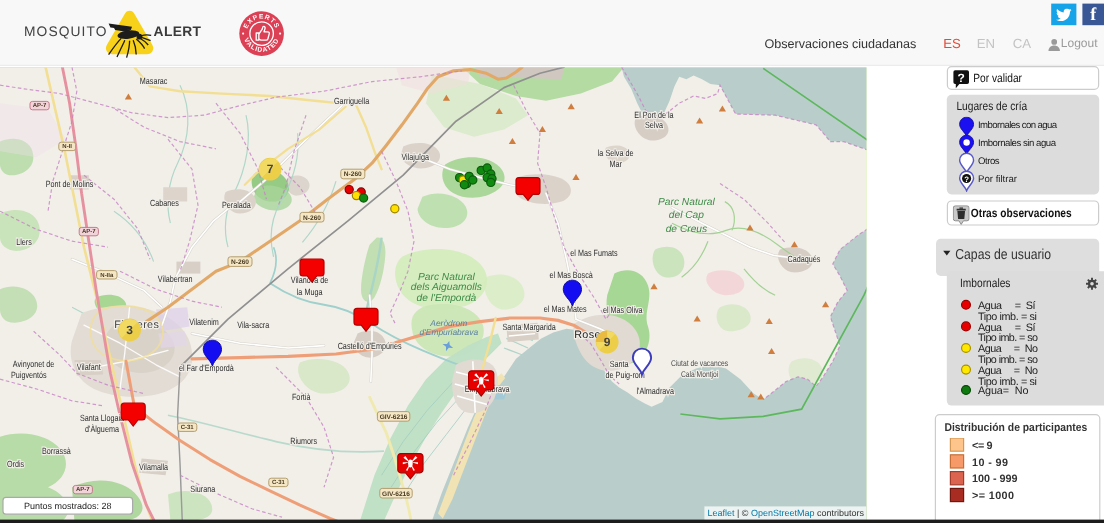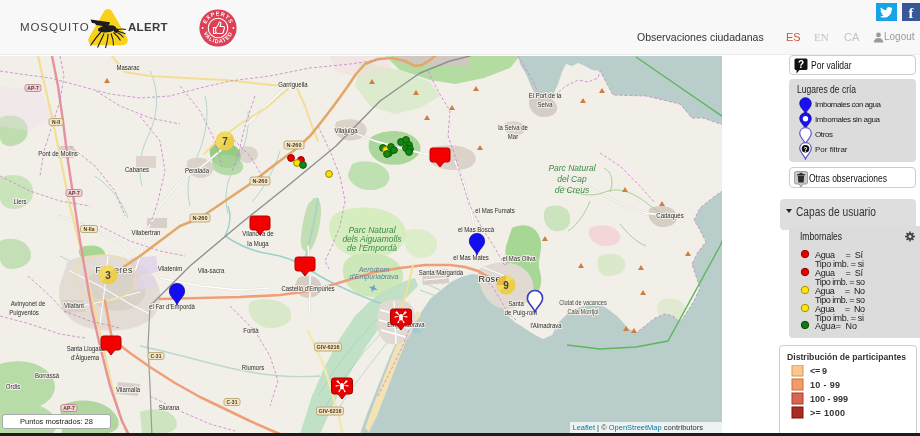--- a/index.html
+++ b/index.html
@@ -441,21 +441,21 @@
       </svg>
 </div>
 <div class="btn" style="left:747px;top:212px;width:21px;height:20px;">
 <svg width="12" height="13" viewBox="0 0 12 13" style="margin-top:3.5px">
         <g fill="#fff">
           <path d="M6,0 a1.2,1.2 0 0 1 1.2,1.2 c2,0.6 3.1,2.2 3.1,4.3 c0,2.8 0.7,3.6 1.4,4.2 h-11.4 c0.7,-0.6 1.4,-1.4 1.4,-4.2 c0,-2.1 1.1,-3.7 3.1,-4.3 a1.2,1.2 0 0 1 1.2,-1.2 z"></path>
           <path d="M4.5,10.5 a1.6,1.6 0 0 0 3,0 z"></path>
         </g>
       </svg>
 </div>
-<div id="attrib" style="position:absolute;right:0;bottom:0;background:rgba(255,255,255,.75);font-size:7.5px;color:#333;padding:1px 19px 2px 3px;"><span style="color:#0078a8">Leaflet</span> | © <span style="color:#0078a8">OpenStreetMap</span> contributors</div>
+<div id="attrib" style="position:absolute;right:0;bottom:0;background:rgba(255,255,255,.75);font-size:7.5px;color:#333;padding:1px 2px 2px 3px;"><span style="color:#0078a8">Leaflet</span> | © <span style="color:#0078a8">OpenStreetMap</span> contributors</div>
 <div id="puntos" style="position:absolute;left:2px;top:358px;background:#fff;border:1px solid #aaa;border-radius:3px;font-size:7.5px;color:#222;padding:2px 17px;">Puntos mostrados: 28</div>
 </div>
 <div id="sidebar">
 <div class="panel wpanel" style="left:12px;top:0px;width:127px;height:20px;">
   <svg width="14" height="16" viewBox="0 0 14 16" style="position:absolute;left:4px;top:2px">
         <path d="M2,0.5 h10 a1.5,1.5 0 0 1 1.5,1.5 v8.5 a1.5,1.5 0 0 1 -1.5,1.5 h-6.5 l-3,3.5 v-3.5 h-0.5 a1.5,1.5 0 0 1 -1.5,-1.5 v-8.5 a1.5,1.5 0 0 1 1.5,-1.5 z" fill="#111"></path>
         <text x="7" y="10" font-size="10" font-weight="bold" fill="#fff" text-anchor="middle" font-family="Liberation Sans,sans-serif">?</text>
       </svg>
   <span style="position:absolute;left:21px;top:4px;font-size:10px;color:#111;transform:scaleX(.85);transform-origin:0 50%;display:inline-block;white-space:nowrap;">Por validar</span>
 </div>
@@ -476,21 +476,21 @@
           <text x="16.5" y="9.6" font-size="6.5" font-weight="bold" fill="#fff" text-anchor="middle" font-family="Liberation Sans,sans-serif">?</text>
         </g>
     <g font-size="8" fill="#1a1a1a" font-family="Liberation Sans,sans-serif" lengthAdjust="spacingAndGlyphs">
       <text x="26" y="10" textLength="66">Imbornales con agua</text>
       <text x="26" y="25" textLength="65">Imbornales sin agua</text>
       <text x="26" y="40" textLength="18">Otros</text>
       <text x="26" y="55" textLength="32.5">Por filtrar</text>
     </g>
   </svg>
 </div>
-<div class="panel wpanel" style="left:12px;top:112px;width:127px;height:21px;">
+<div class="panel wpanel" style="left:12px;top:112px;width:127px;height:21px;font-weight:bold;">
   <svg width="14" height="17" viewBox="0 0 14 17" style="position:absolute;left:4px;top:3px">
         <path d="M2.2,0.5 h9.6 a1.8,1.8 0 0 1 1.8,1.8 v8.9 a1.8,1.8 0 0 1 -1.8,1.8 h-2.9 l-1.9,3 l-1.9,-3 h-2.9 a1.8,1.8 0 0 1 -1.8,-1.8 v-8.9 a1.8,1.8 0 0 1 1.8,-1.8 z" fill="#c9c9c9" stroke="#8a8a8a" stroke-width="0.8"></path>
         <g fill="#2e2e2e">
           <path d="M3.2,3 h7.6 v1.4 h-7.6 z"></path>
           <path d="M3.8,4.8 h6.4 l-0.6,6.6 h-5.2 z"></path>
           <path d="M5.5,1.9 h3 v1.1 h-3 z"></path>
         </g>
       </svg>
   <span style="position:absolute;left:19px;top:5px;font-size:10px;color:#111;transform:scaleX(.85);transform-origin:0 50%;display:inline-block;white-space:nowrap;">Otras observaciones</span>
 </div>
@@ -588,21 +588,21 @@
   </g>
   <defs>
     <path id="arcT" d="M7.5,20 A12.5,12.5 0 0 1 32.5,20"></path>
     <path id="arcB" d="M4.8,20 A15.2,15.2 0 0 0 35.2,20"></path>
   </defs>
   <circle cx="4.6" cy="20" r="0.9" fill="#fff"></circle>
       <circle cx="35.4" cy="20" r="0.9" fill="#fff"></circle>
 </svg>
 <span style="position:absolute;left:637px;top:31px;font-size:10.5px;color:#333;">Observaciones ciudadanas</span>
 <span style="position:absolute;left:786px;top:31px;font-size:11px;color:#e04b3b;">ES</span>
-<span style="position:absolute;left:814px;top:31px;font-size:11px;color:#c3c3c3;font-family:Liberation Serif, serif;">EN</span>
+<span style="position:absolute;left:814px;top:31px;font-size:11px;color:#c3c3c3;">EN</span>
 <span style="position:absolute;left:844px;top:31px;font-size:11px;color:#c3c3c3;">CA</span>
 <svg width="11" height="11" viewBox="0 0 12 12" style="position:absolute;left:873px;top:32px">
       <g fill="#9a9a9a">
         <circle cx="6" cy="3.2" r="2.6"></circle>
         <path d="M0.8,11.5 c0,-3 2.3,-5 5.2,-5 c2.9,0 5.2,2 5.2,5 z"></path>
       </g>
     </svg>
 <span style="position:absolute;left:884px;top:31px;font-size:10px;color:#9a9a9a;">Logout</span>
 <div style="position:absolute;left:876px;top:3px;width:21px;height:18px;background:#17a3e8;"><svg width="13" height="11" viewBox="0 0 24 20" style="margin:3.5px 4px">
         <path d="M24,2.4 c-0.9,0.4 -1.8,0.7 -2.8,0.8 c1,-0.6 1.8,-1.6 2.2,-2.7 c-1,0.6 -2,1 -3.1,1.2 C19.4,0.7 18.1,0 16.7,0 c-2.7,0 -4.9,2.2 -4.9,4.9 c0,0.4 0,0.8 0.1,1.1 C7.8,5.8 4.1,3.8 1.7,0.8 C1.2,1.6 1,2.4 1,3.3 c0,1.7 0.9,3.2 2.2,4.1 C2.4,7.4 1.6,7.2 1,6.8 v0.1 c0,2.4 1.7,4.4 3.9,4.8 c-0.4,0.1 -0.8,0.2 -1.3,0.2 c-0.3,0 -0.6,0 -0.9,-0.1 c0.6,2 2.4,3.4 4.6,3.4 c-1.7,1.3 -3.8,2.1 -6.1,2.1 c-0.4,0 -0.8,0 -1.2,-0.1 c2.2,1.4 4.8,2.2 7.5,2.2 c9.1,0 14,-7.5 14,-14 v-0.6 c1,-0.7 1.8,-1.6 2.5,-2.6 z" fill="#fff"></path>

